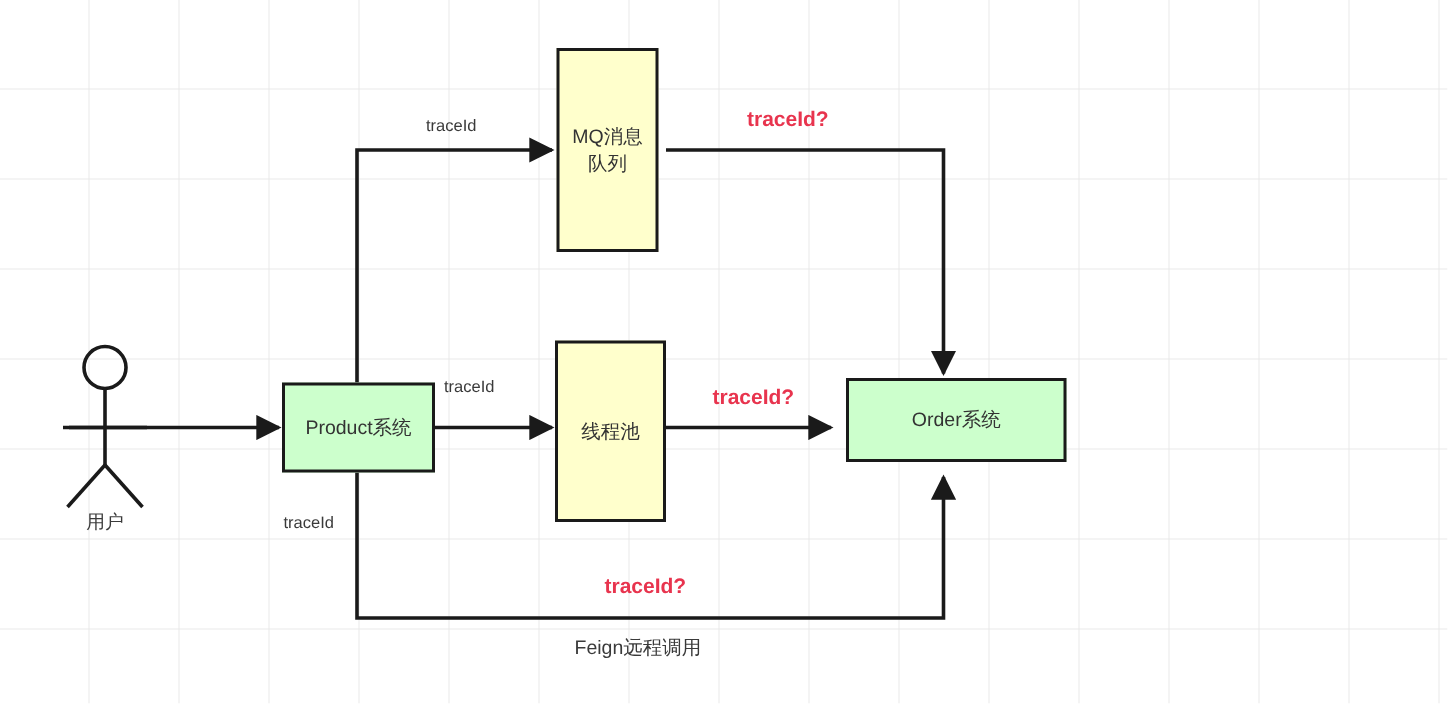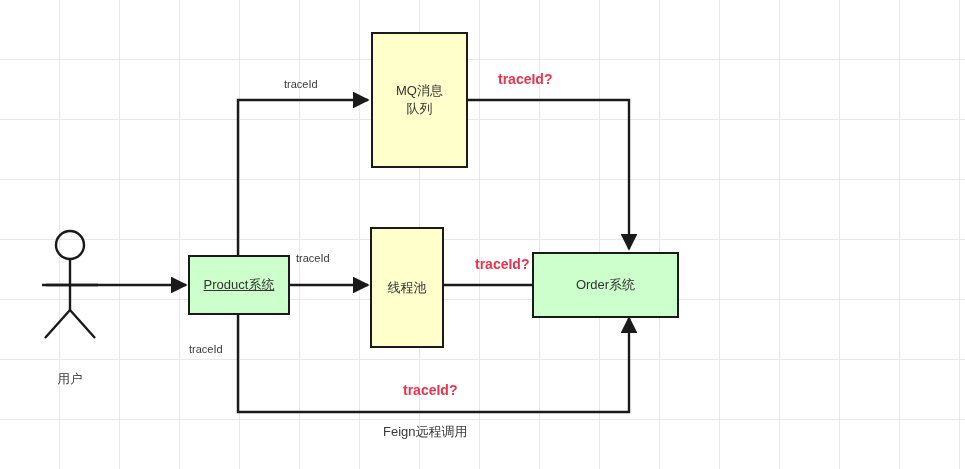--- a/index.html
+++ b/index.html
@@ -94,30 +94,30 @@
 
     <g stroke="#1a1a1a" stroke-width="2.4" fill="none">
       <circle cx="70" cy="245" r="14"></circle>
       <line x1="70" y1="259" x2="70" y2="310"></line>
       <line x1="42" y1="285" x2="98" y2="285"></line>
       <line x1="70" y1="310" x2="45" y2="338"></line>
       <line x1="70" y1="310" x2="95" y2="338"></line>
     </g>
   </svg>
 
-  <div class="actor-label" style="left:40px; top:340px; width:60px;margin-top:31px;">用户</div>
+  <div class="actor-label" style="left:40px; top:340px; width:60px;">用户</div>
 
-  <div class="node yellow" style="left:371px; top:32px; width:97px; height:136px;">MQ消息
+  <div class="node yellow" style="left:371px; top:32px; width:68px; height:136px;">MQ消息
 队列</div>
 
-  <div class="node green" style="left:188px; top:255px; width:102px; height:60px;text-decoration:underline;">Product系统</div>
+  <div class="node green" style="left:188px; top:255px; width:102px; height:60px;">Product系统</div>
 
   <div class="node yellow" style="left:370px; top:227px; width:74px; height:121px;">线程池</div>
 
-  <div class="node green" style="left:532px; top:252px; width:147px; height:66px;">Order系统</div>
+  <div class="node green" style="left:564px; top:252px; width:147px; height:56px;">Order系统</div>
 
   <div class="edge-label" style="left:284px; top:78px;">traceId</div>
 
   <div class="edge-label alert" style="left:498px; top:71px;">traceId?</div>
 
   <div class="edge-label" style="left:296px; top:252px;">traceId</div>
 
   <div class="edge-label alert" style="left:475px; top:256px;">traceId?</div>
 
   <div class="edge-label" style="left:189px; top:343px;">traceId</div>

